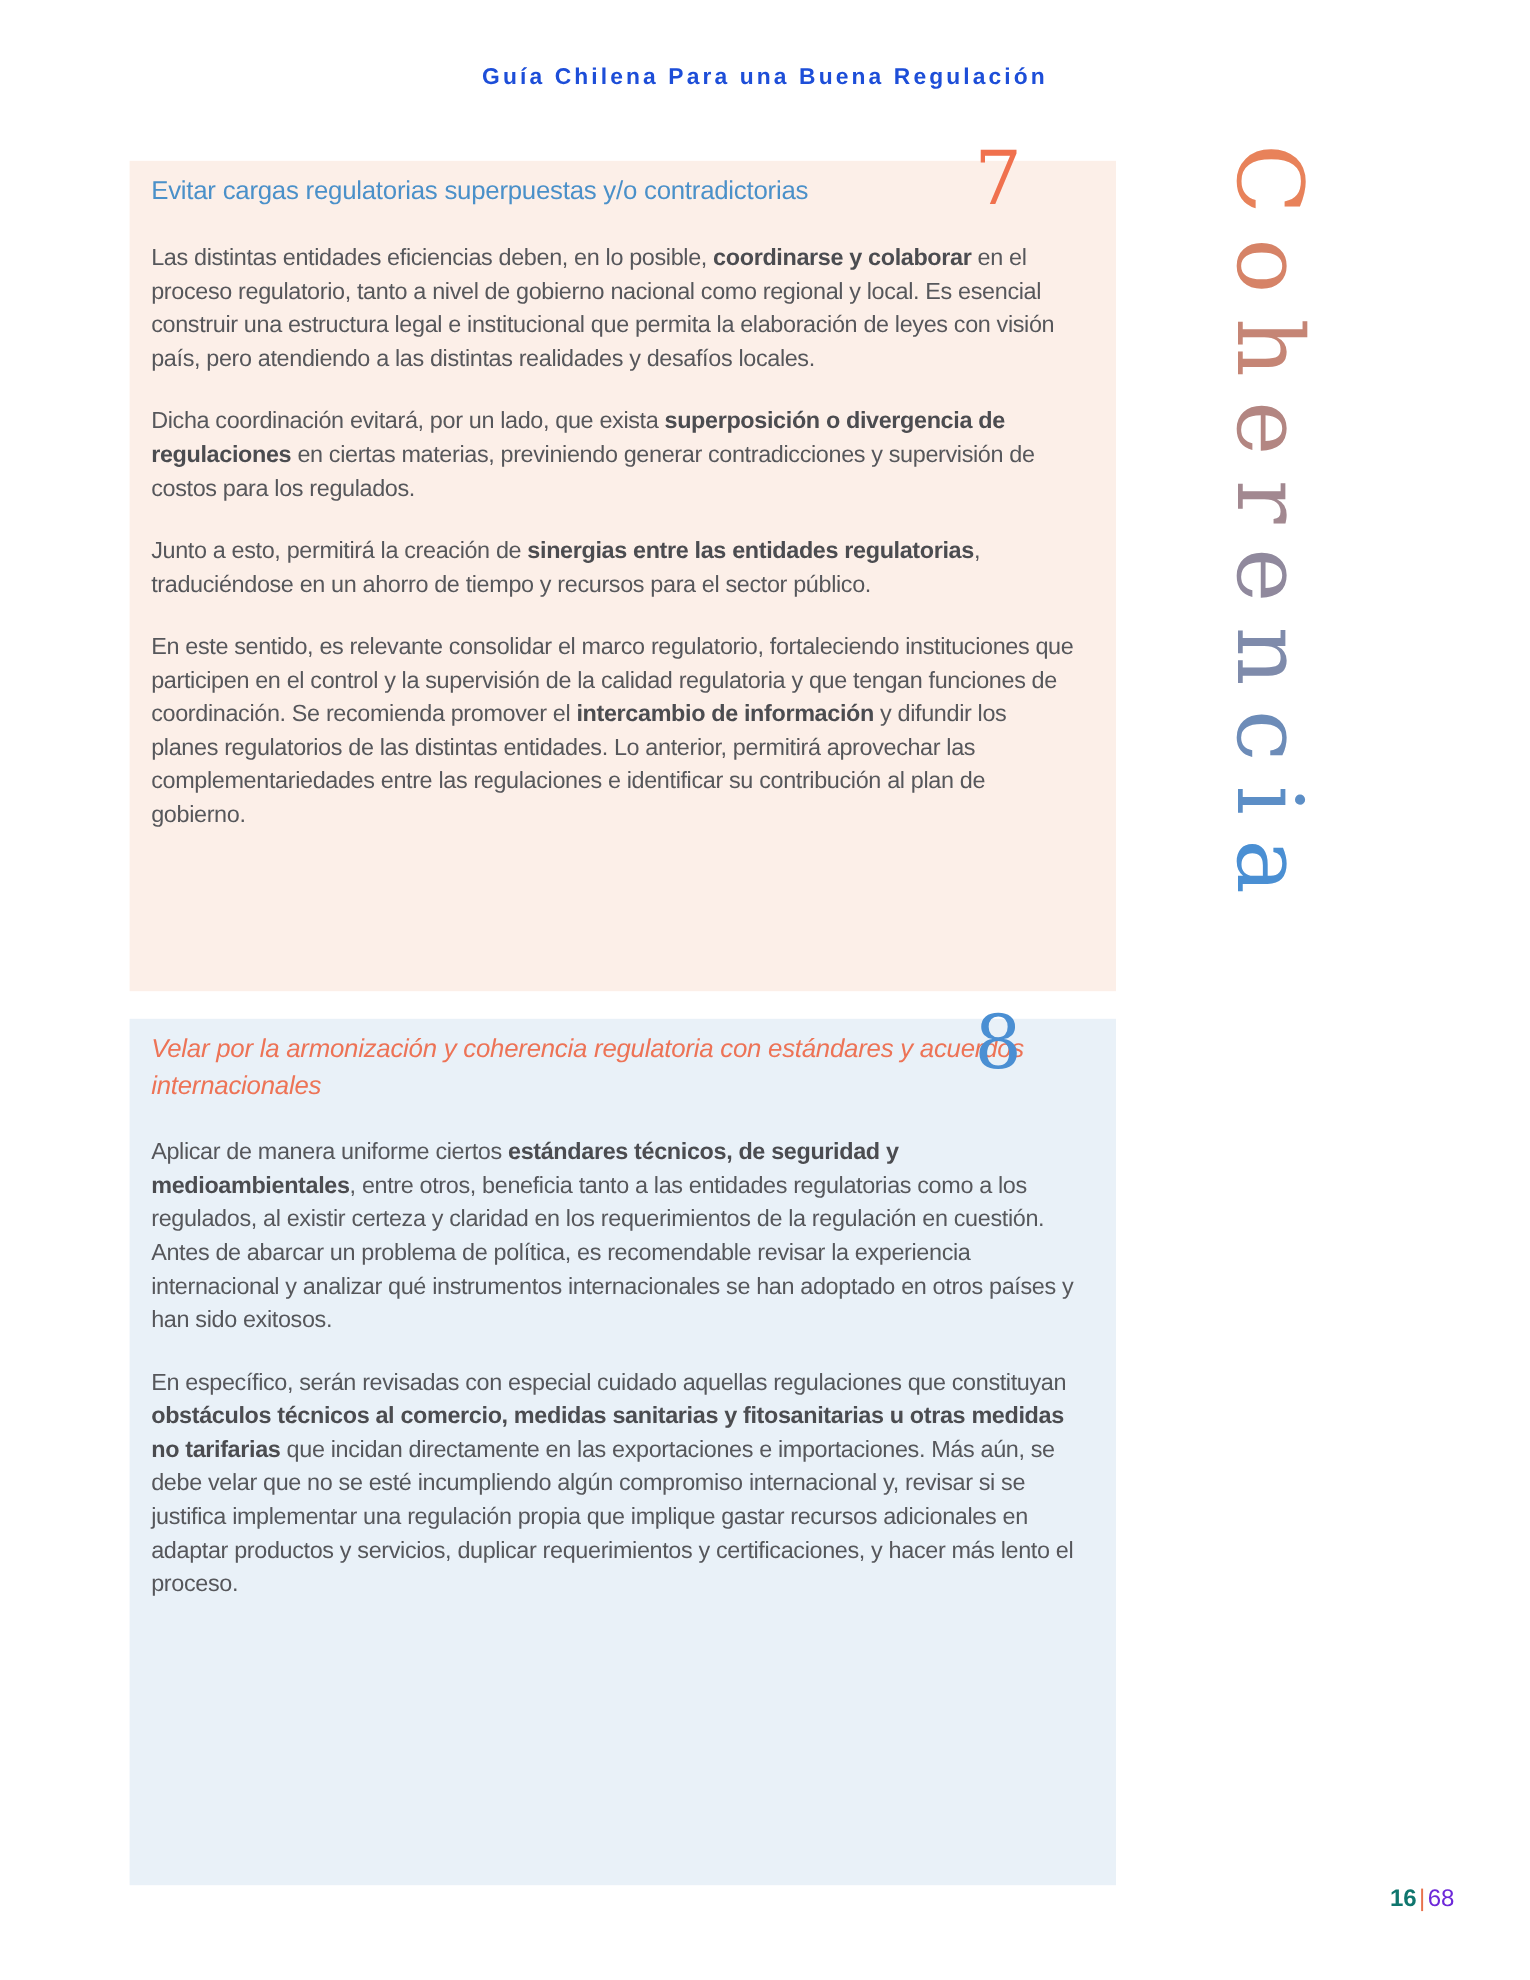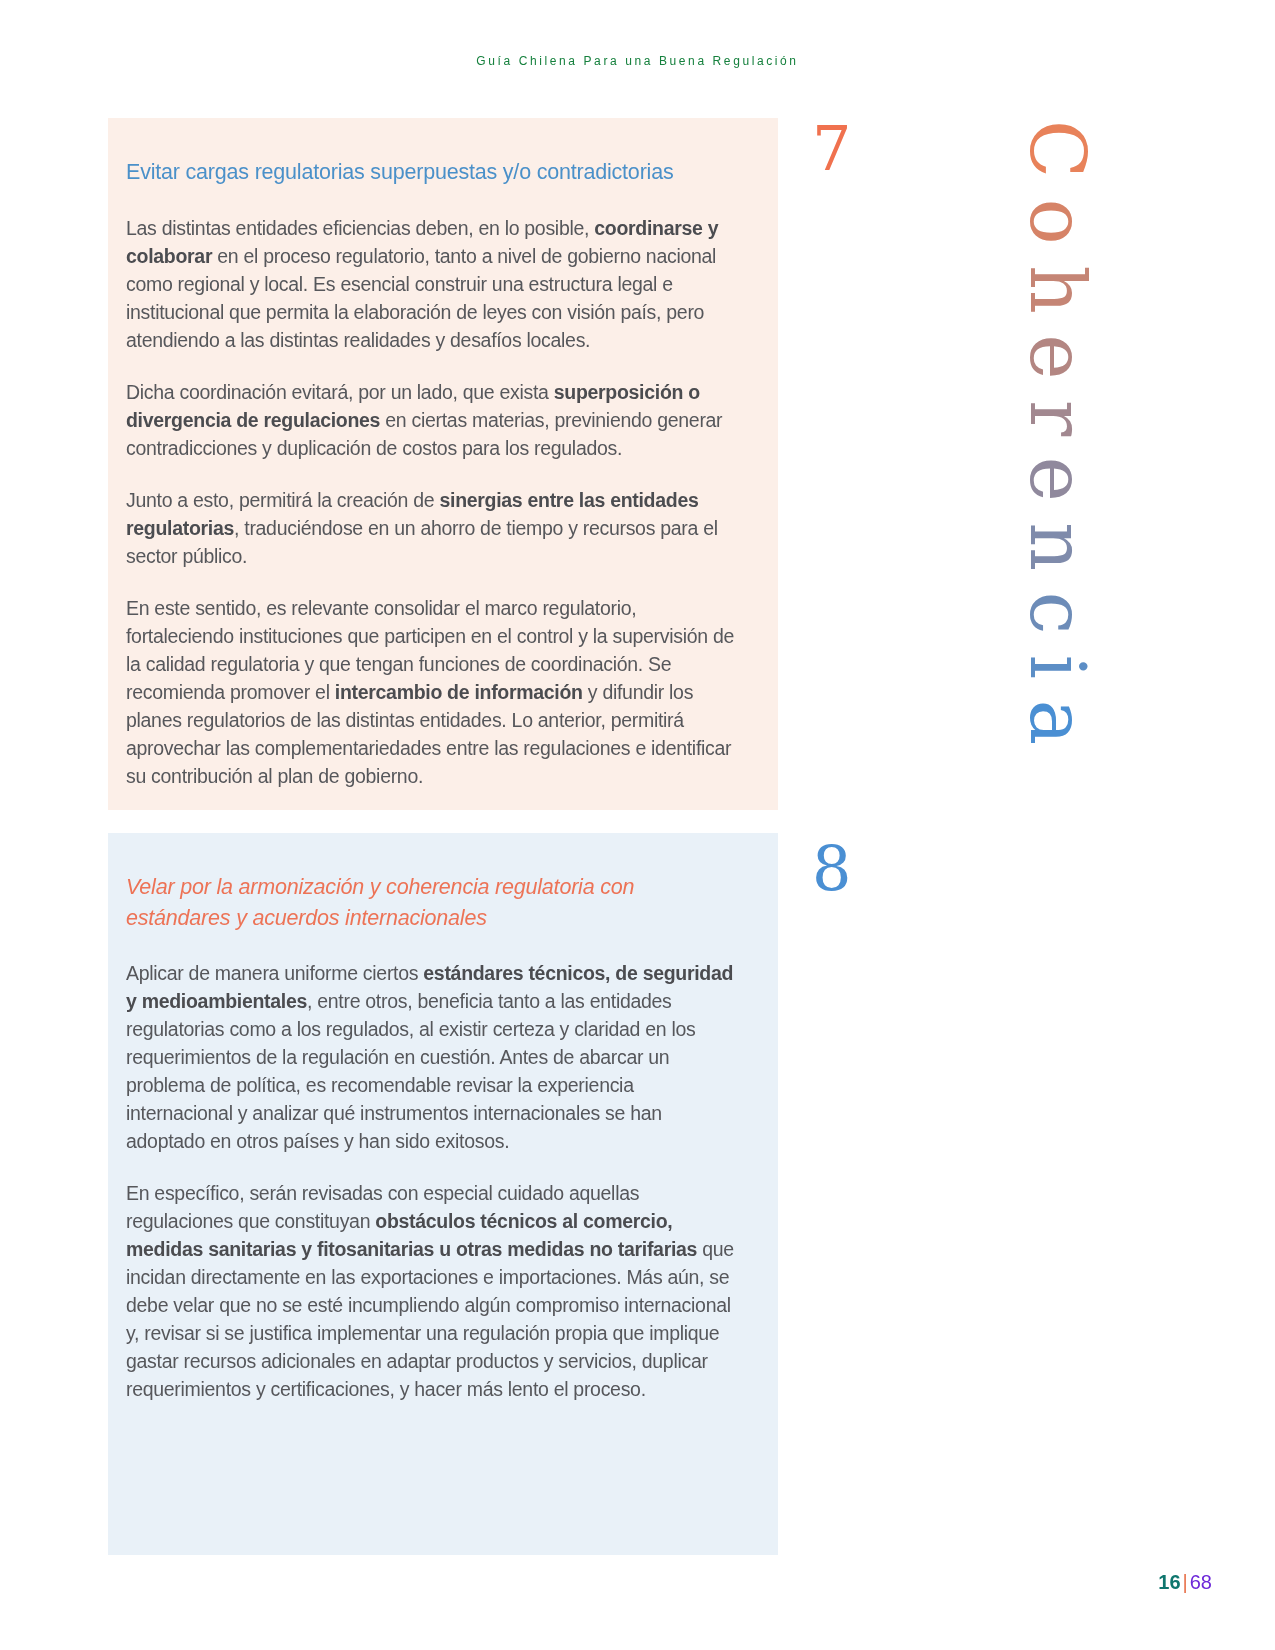--- a/index.html
+++ b/index.html
@@ -10,31 +10,32 @@
     background: #ffffff;
     font-family: "Liberation Sans", sans-serif;
     overflow: hidden;
   }
   .doc-header {
     position: absolute;
     top: 54px;
     left: 0;
     width: 100%;
     text-align: center;
-    color: #15803d;
-    font-size: 12px;
+    color: #1d4ed8;
+    font-size: 19px;
     letter-spacing: 2.6px;
-    font-weight: normal;
+    font-weight: bold;
   }
   .box {
     position: absolute;
     left: 108px;
-    width: 670px;
+    width: 822px;
     box-sizing: border-box;
-    padding: 39px 34px 22px 18px;
+    padding: 10px 34px 22px 18px;
+    margin-top: 16px;
   }
   .box-7 { top: 118px; height: 692px; background: #FCEFE8; }
   .box-8 { top: 833px; height: 722px; background: #E9F1F8; }
   .box-title {
     margin: 0 0 26px 0;
     font-size: 21.5px;
     font-weight: normal;
     line-height: 1.42;
     letter-spacing: -0.2px;
   }
@@ -85,21 +86,21 @@
 <body>
 
 <div class="page">
 
   <div class="doc-header">Guía Chilena Para una Buena Regulación</div>
 
   <section class="box box-7">
     <h2 class="box-title title-blue">Evitar cargas regulatorias superpuestas y/o contradictorias</h2>
     <div class="paragraphs">
         <p><span>Las distintas entidades eficiencias deben, en lo posible, </span><b>coordinarse y colaborar</b><span> en el proceso regulatorio, tanto a nivel de gobierno nacional como regional y local. Es esencial construir una estructura legal e institucional que permita la elaboración de leyes con visión país, pero atendiendo a las distintas realidades y desafíos locales.</span></p>
-        <p><span>Dicha coordinación evitará, por un lado, que exista </span><b>superposición o divergencia de regulaciones</b><span> en ciertas materias, previniendo generar contradicciones y duplicación de costos para los regulados.</span></p>
+        <p><span>Dicha coordinación evitará, por un lado, que exista </span><b>superposición o divergencia de regulaciones</b><span> en ciertas materias, previniendo generar contradicciones y supervisión de costos para los regulados.</span></p>
         <p><span>Junto a esto, permitirá la creación de </span><b>sinergias entre las entidades regulatorias</b><span>, traduciéndose en un ahorro de tiempo y recursos para el sector público.</span></p>
         <p><span>En este sentido, es relevante consolidar el marco regulatorio, fortaleciendo instituciones que participen en el control y la supervisión de la calidad regulatoria y que tengan funciones de coordinación. Se recomienda promover el </span><b>intercambio de información</b><span> y difundir los planes regulatorios de las distintas entidades. Lo anterior, permitirá aprovechar las complementariedades entre las regulaciones e identificar su contribución al plan de gobierno.</span></p>
       </div>
   </section>
 
   <div class="big-number number-7">7</div>
 
   <section class="box box-8">
     <h2 class="box-title title-orange">Velar por la armonización y coherencia regulatoria con estándares y acuerdos internacionales</h2>
     <div class="paragraphs">

